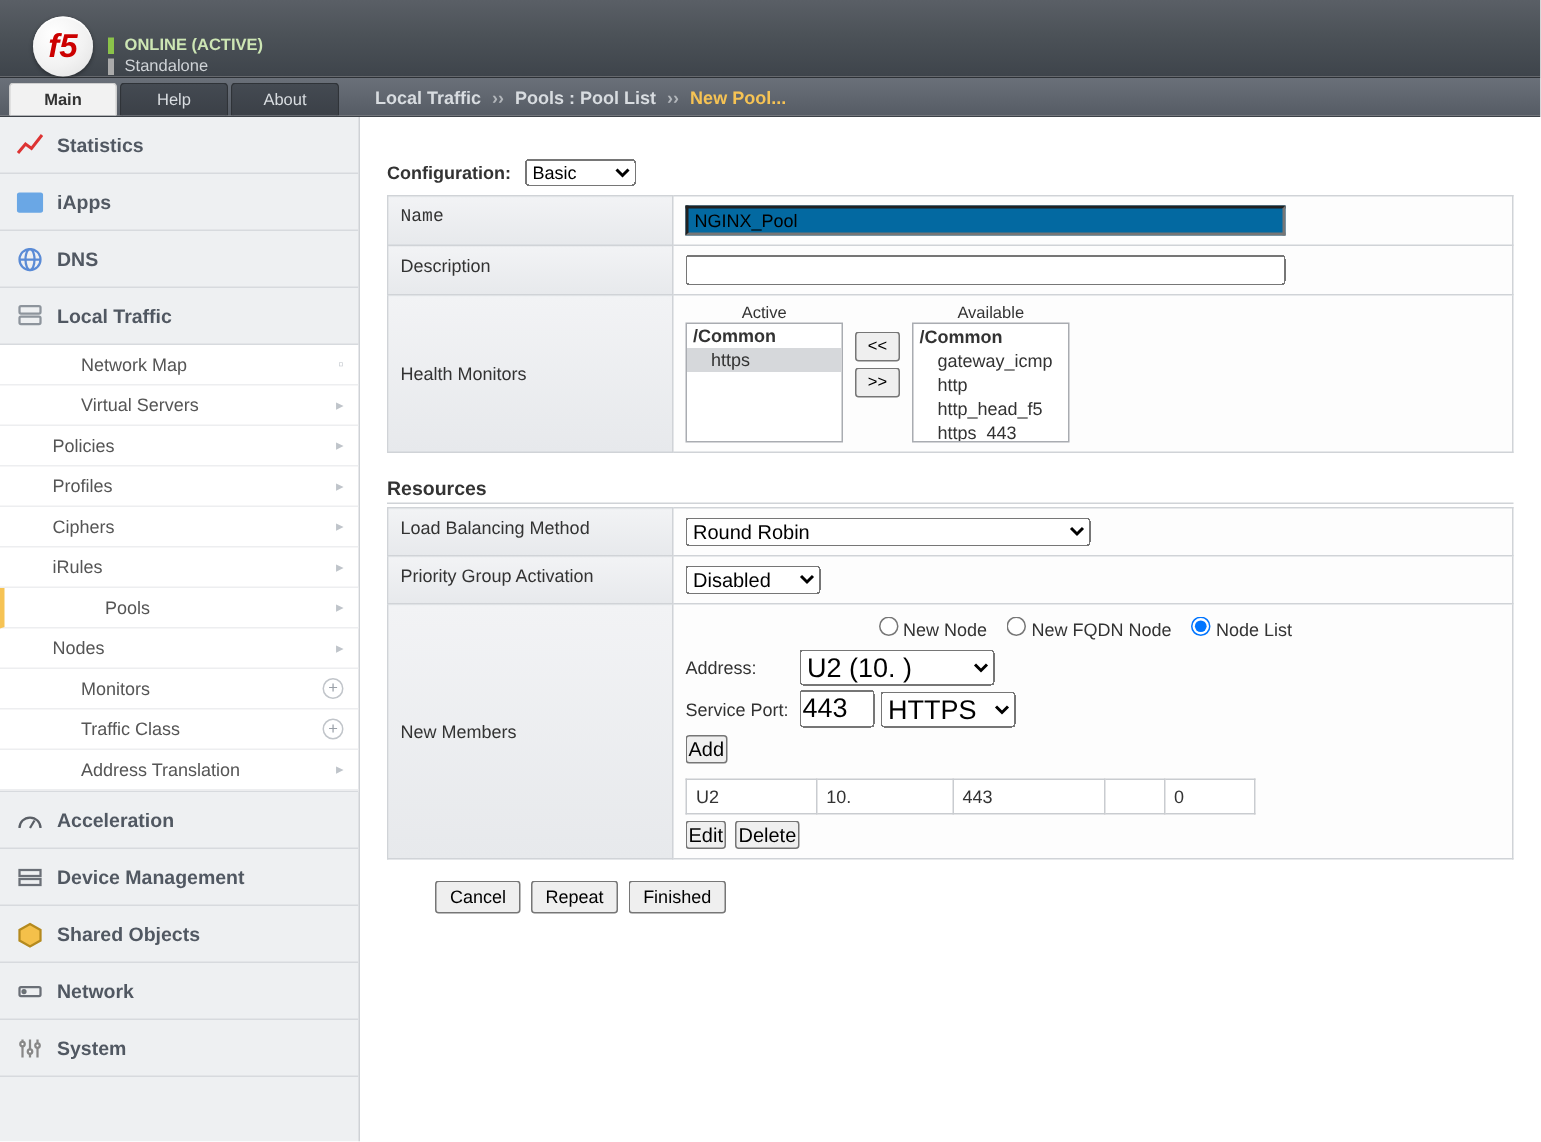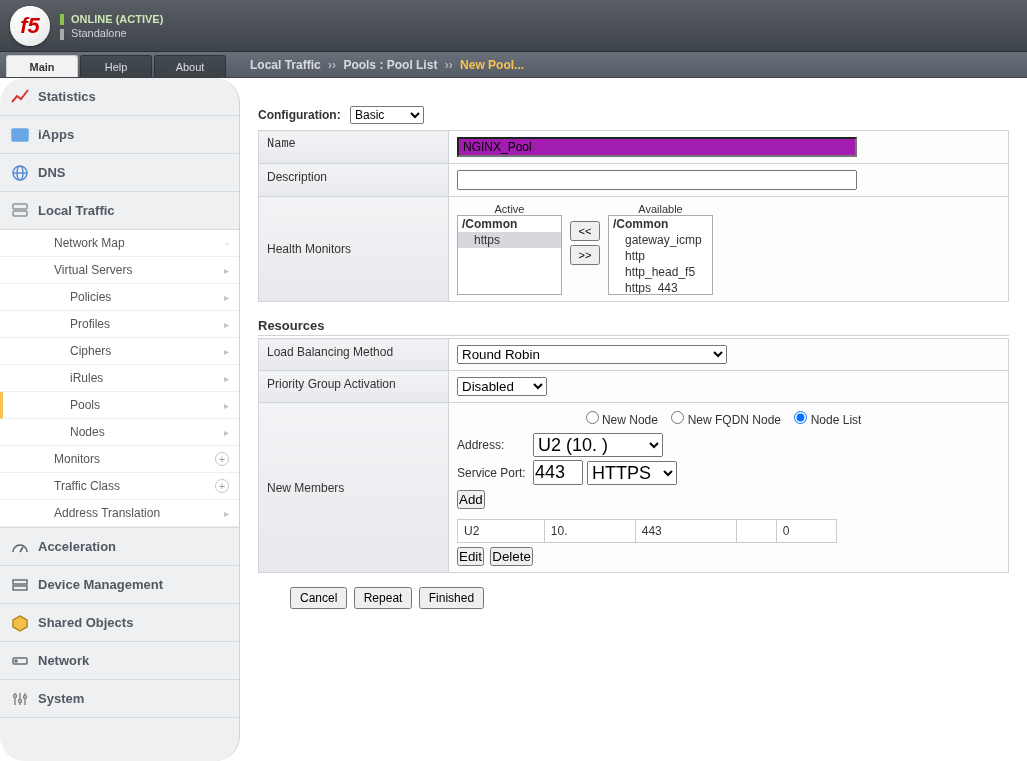--- a/index.html
+++ b/index.html
@@ -3,22 +3,22 @@
 <meta charset="utf-8">
 <style>
   * { box-sizing: border-box; margin: 0; padding: 0; }
   body { font-family: Arial, Helvetica, sans-serif; font-size: 12px; color: #333; background: #fff; }
   .app { width: 1027px; height: 761px; display: flex; flex-direction: column; }
 
   
   .header {
     height: 52px;
     background: linear-gradient(#5a5f66, #4c5258 45%, #3e444b);
-    display: flex; align-items: center;
-    padding: 0 10px;
+    display: flex; align-items: flex-end;
+    padding: 0 22px;
     color: #fff;
     border-bottom: 1px solid #2d3136;
   }
   .logo {
     width: 40px; height: 40px; border-radius: 50%;
     background: radial-gradient(circle at 35% 30%, #fff, #f2f2f2 55%, #e0e0e0);
     display: flex; align-items: center; justify-content: center;
     margin-right: 10px;
     box-shadow: 0 1px 3px rgba(0,0,0,.4), inset 0 1px 1px #fff;
     color: #c00; font-weight: bold; font-style: italic; font-size: 22px;
@@ -58,42 +58,41 @@
   .breadcrumb .current { color:#f6c354; }
 
   
   .body { display:flex; flex:1; min-height:0; }
   .sidebar {
     width: 240px;
     background:#eef0f2;
     border-right:1px solid #cfd2d6;
     display:flex; flex-direction:column;
     overflow:auto;
-    border-radius:25px;
   }
   .nav-section {
     display:flex; align-items:center;
     height:38px;
     padding-left:10px;
     border-bottom:1px solid #d7dade;
     color:#515862; font-size:13px; font-weight:bold;
     cursor:pointer;
   }
   .nav-section .nav-icon { width:20px; height:20px; margin-right:8px; display:flex; align-items:center; justify-content:center;}
 
   .subnav { background:#fff; border-bottom:1px solid #d7dade; }
   .subnav-item {
     display:flex; align-items:center; justify-content:space-between;
     height:27px;
     padding:0 10px 0 54px;
     border-bottom:1px solid #edeef0;
     color:#555; font-size:12px;
     cursor:pointer;
   }
-  .subnav-item.level2 { padding-left:70px; }
+  .subnav-item.level2 { padding-left:35px; }
   .subnav-item.top { padding-left:54px;}
   .subnav-item .chevron { color:#bfc4ca; font-size:10px; }
   .subnav-item .plus {
     width:14px; height:14px; border:1px solid #c1c5ca; border-radius:50%;
     color:#9aa0a8; font-size:11px; line-height:12px; text-align:center;
   }
   .subnav-item.active-side { border-left:3px solid #f6c354; padding-left:67px; background:#fff;}
 
   
   .ic-stats svg { stroke:#d33; }
@@ -123,21 +122,21 @@
   }
   table.form-table td.label {
     width:190px;
     background: linear-gradient(#f2f3f5,#e7e9ec);
     color:#333;
   }
   table.form-table td.label.required { font-weight:normal;font-family:Liberation Mono, monospace; }
   table.form-table td.field { background:#fdfdfd; }
 
   input[type="text"].wide { width:400px; height:20px; font-size:12px; padding:1px 4px;}
-  input[type="text"].name-input { background:#a21caf;}
+  input[type="text"].name-input { background:#0369a1;}
 
   .section-header {
     margin-top:16px; margin-bottom:2px;
     font-weight:bold; font-size:13px; color:#333;
     border-bottom:1px solid #d0d3d7; padding-bottom:2px;
   }
 
   
   .hm-picker { display:flex; gap:8px; align-items:flex-start; }
   .hm-col { text-align:center; font-size:11px; }

